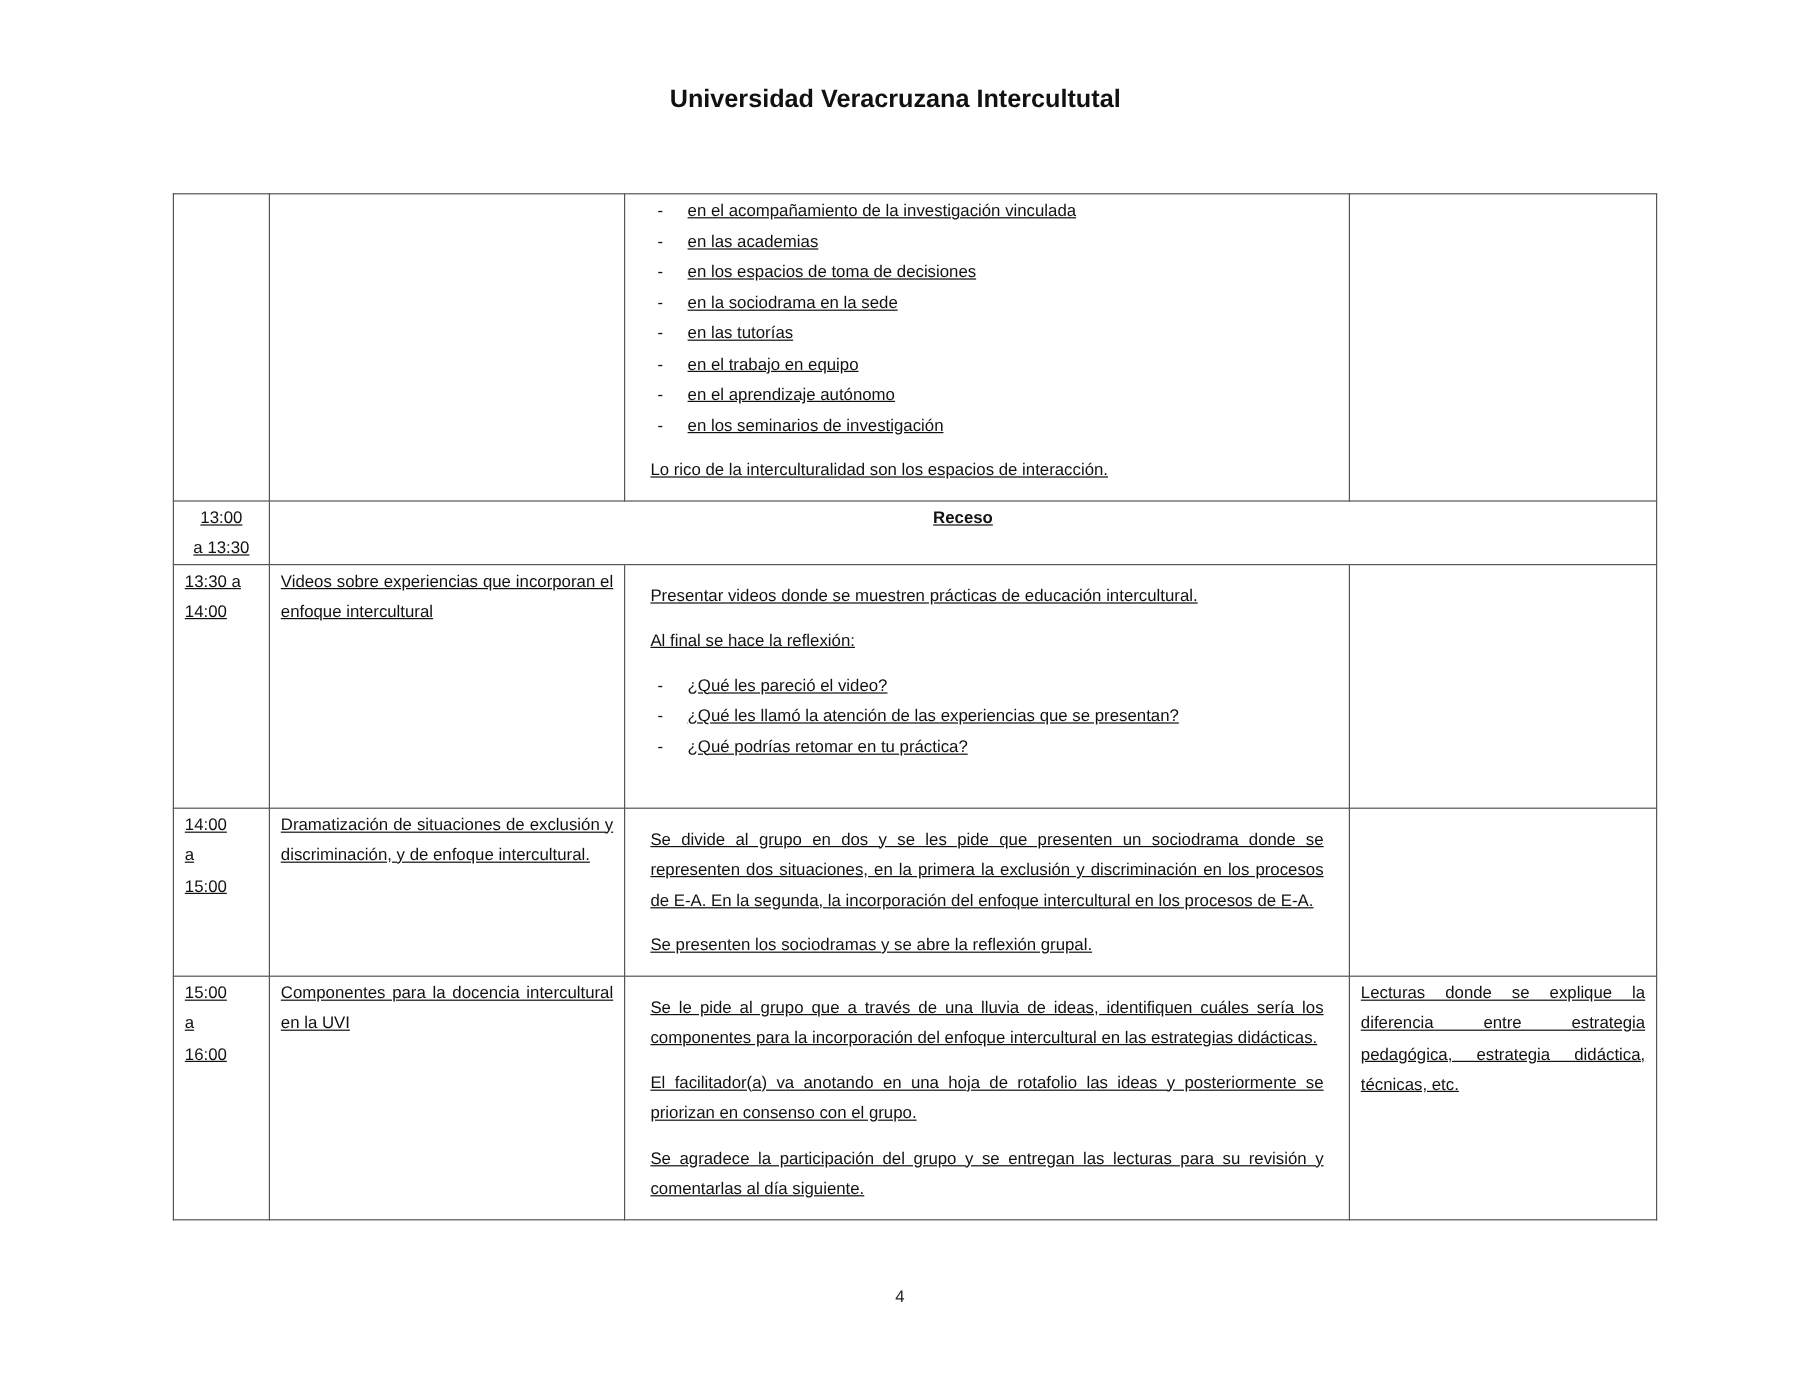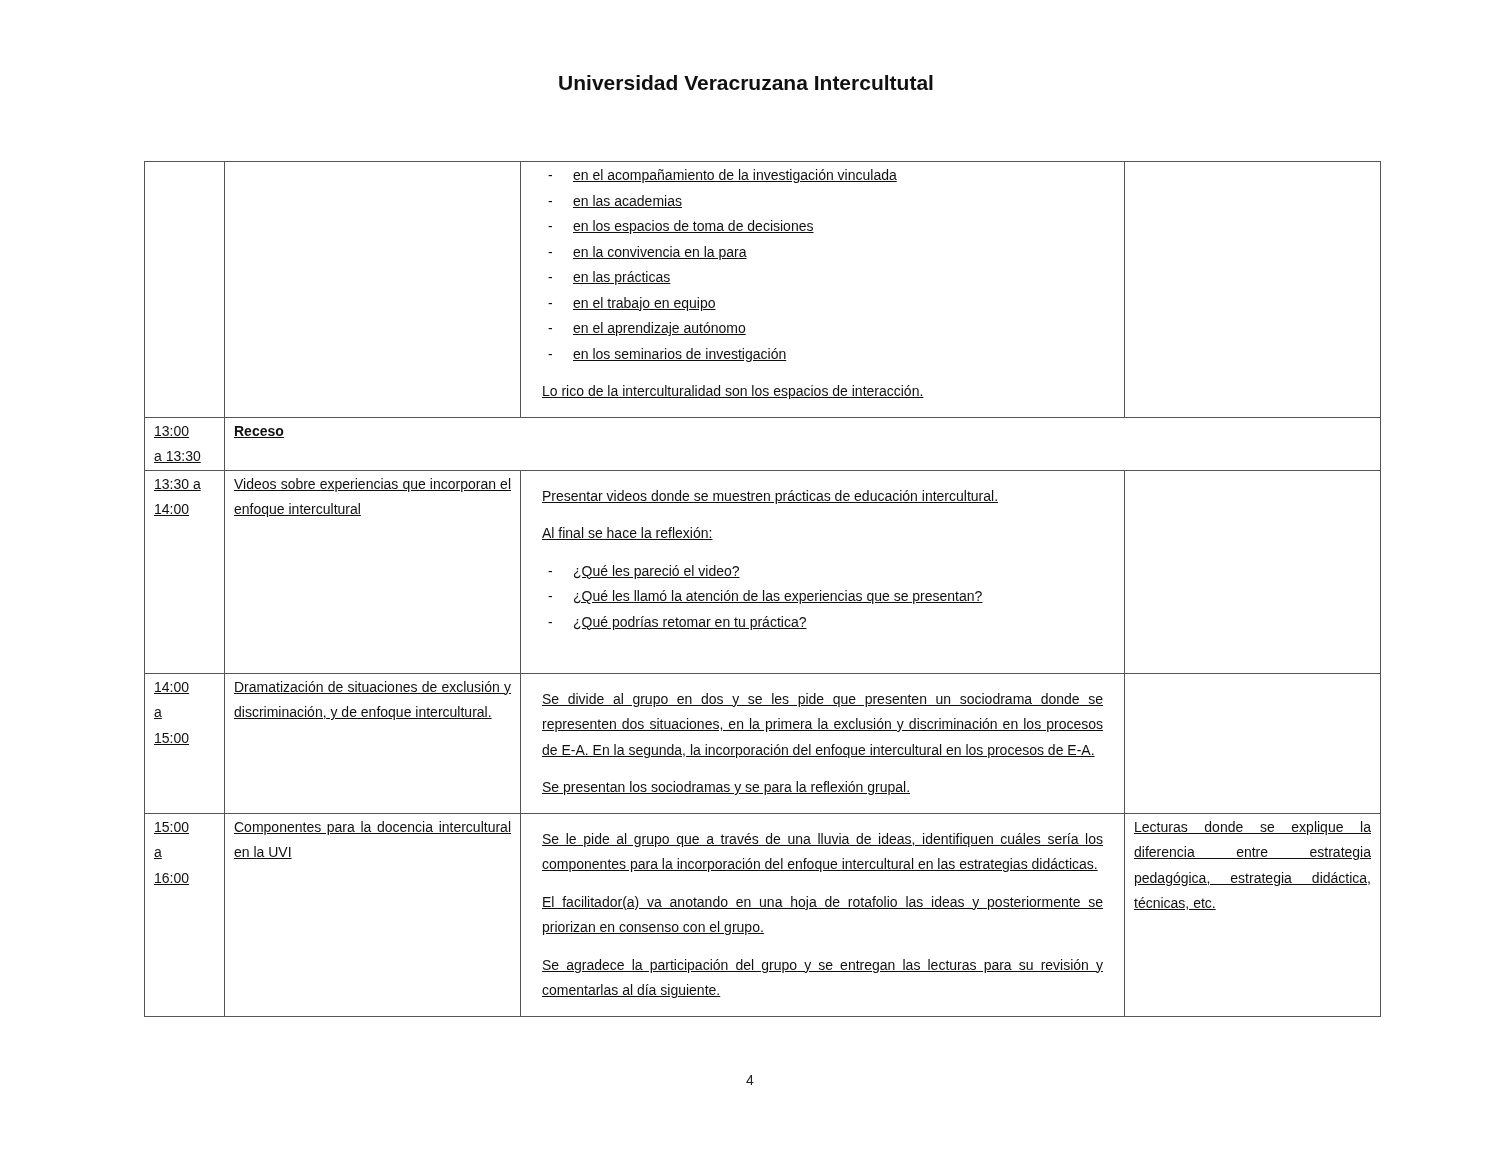--- a/index.html
+++ b/index.html
@@ -57,21 +57,21 @@
       position: relative;
       padding-left: 25px;
     }
     ul.dash li::before {
       content: "-";
       position: absolute;
       left: 0;
       top: 0;
     }
     .row-1 td { height: 252px; }
-    .row-2 td { height: 49px; }
+    .row-2 td { height: 49px; text-align: center; }
     .row-3 td { height: 201px; }
     .row-4 td { height: 125px; }
     .row-5 td { height: 177px; }
     .bold { font-weight: bold; margin-top: 27px; }
     .page-number {
       position: absolute;
       top: 1072px;
       left: 0;
       width: 1500px;
       text-align: center;
@@ -97,22 +97,22 @@
   <tbody>
 
     <tr class="row-1">
       <td></td>
       <td></td>
       <td>
         <ul class="dash">
           <li>en el acompañamiento de la investigación vinculada</li>
           <li>en las academias</li>
           <li>en los espacios de toma de decisiones</li>
-          <li>en la convivencia en la para</li>
-          <li>en las prácticas</li>
+          <li>en la sociodrama en la sede</li>
+          <li>en las tutorías</li>
           <li>en el trabajo en equipo</li>
           <li>en el aprendizaje autónomo</li>
           <li>en los seminarios de investigación</li>
         </ul>
         <p class="para">Lo rico de la interculturalidad son los espacios de interacción.</p>
       </td>
       <td></td>
     </tr>
 
     <tr class="row-2">
@@ -143,21 +143,21 @@
 
     <tr class="row-4">
       <td>
         <div>14:00</div>
         <div>a</div>
         <div>15:00</div>
       </td>
       <td class="justify">Dramatización de situaciones de exclusión y discriminación, y de enfoque intercultural.</td>
       <td>
         <p class="para justify">Se divide al grupo en dos y se les pide que presenten un sociodrama donde se representen dos situaciones, en la primera la exclusión y discriminación en los procesos de E-A. En la segunda, la incorporación del enfoque intercultural en los procesos de E-A.</p>
-        <p class="para">Se presentan los sociodramas y se para la reflexión grupal.</p>
+        <p class="para">Se presenten los sociodramas y se abre la reflexión grupal.</p>
       </td>
       <td></td>
     </tr>
 
     <tr class="row-5">
       <td>
         <div>15:00</div>
         <div>a</div>
         <div>16:00</div>
       </td>

